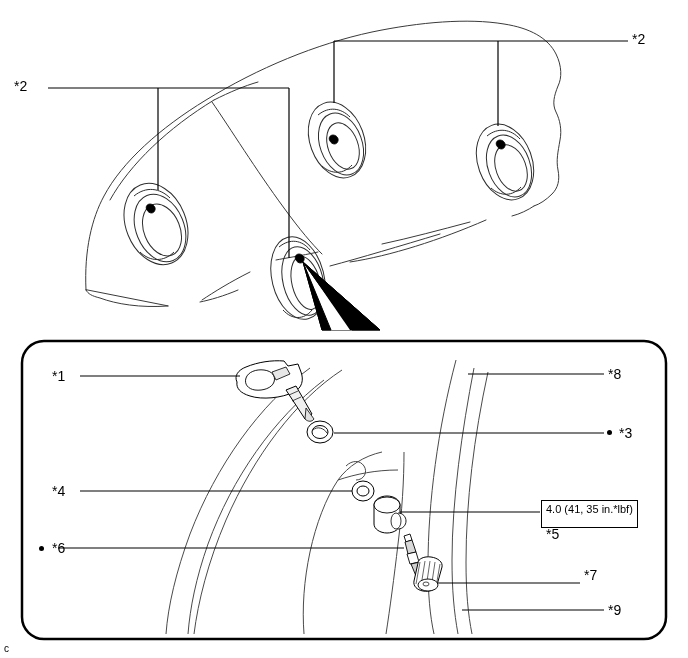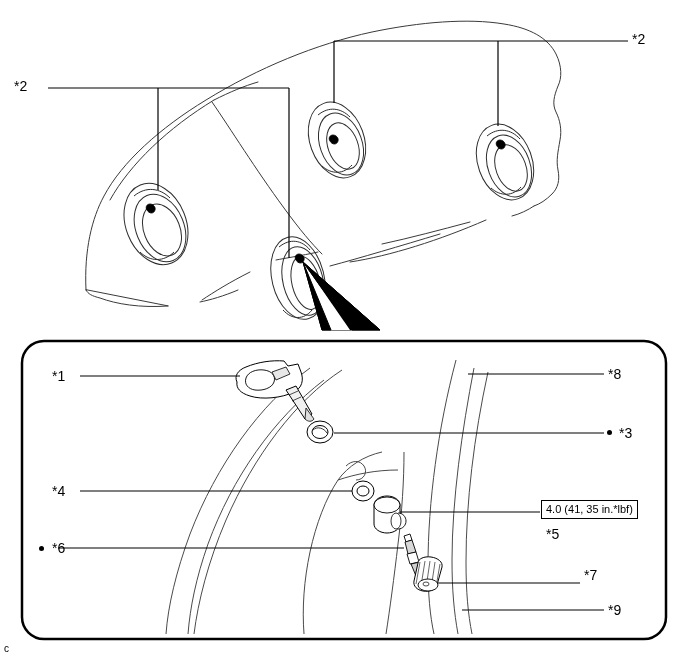--- a/index.html
+++ b/index.html
@@ -41,21 +41,21 @@
     border-radius: 50%;
     background: #000000;
   }
   .torque-box {
     position: absolute;
     border: 1px solid #000000;
     background: #ffffff;
     font-family: "Liberation Sans", sans-serif;
     font-size: 11px;
     line-height: 11px;
-    padding: 3px 4px 3px 4px;
+    padding: 3px 4px 12px 4px;
     white-space: nowrap;
     color: #000000;
   }
   .corner-char {
     position: absolute;
     font-family: "Liberation Sans", sans-serif;
     font-size: 10px;
     line-height: 10px;
     color: #000000;
   }

